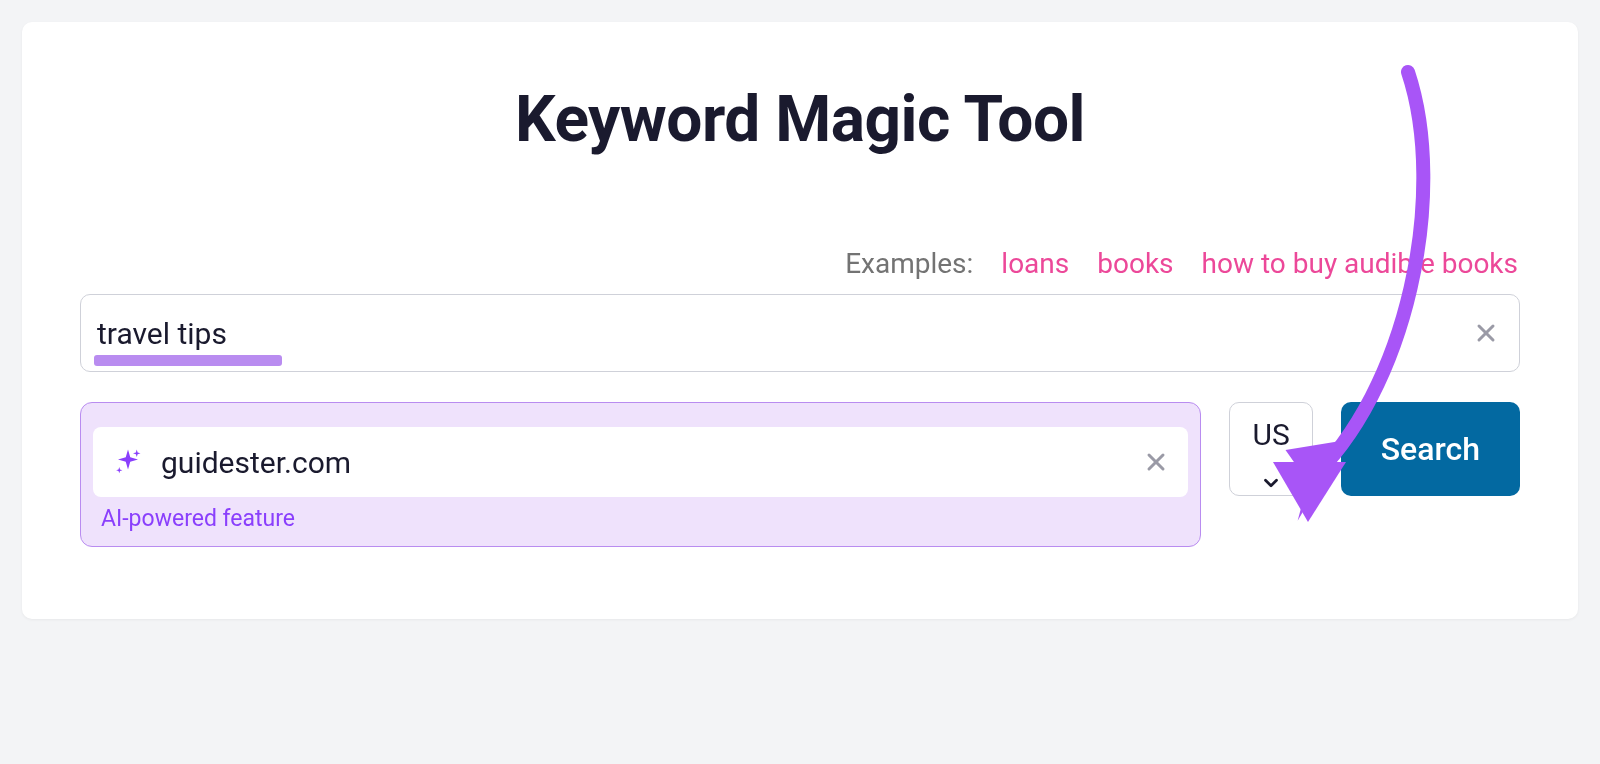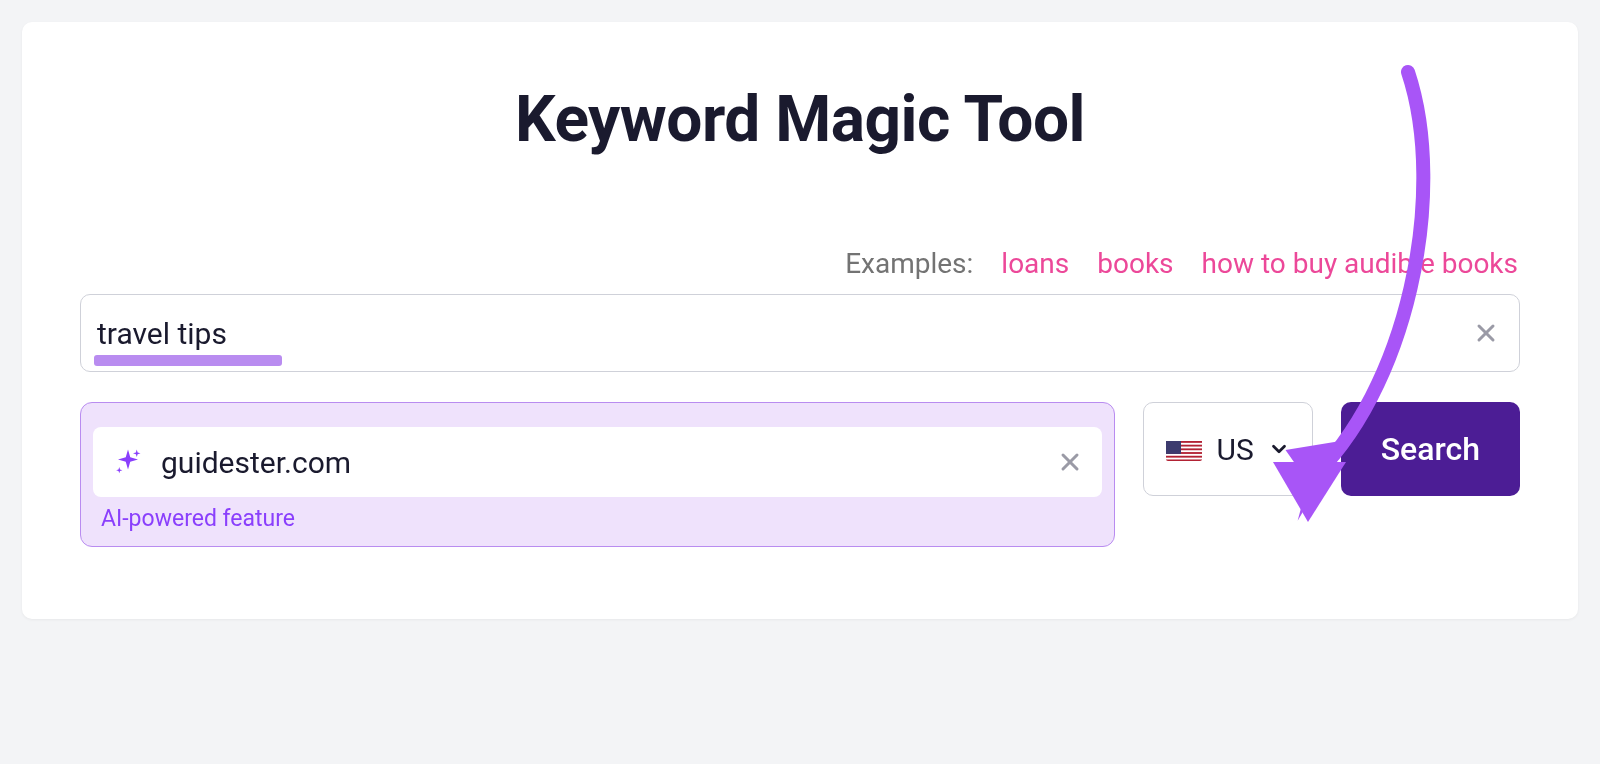--- a/index.html
+++ b/index.html
@@ -131,32 +131,33 @@
       border: 1.5px solid #cfd1d9;
       border-radius: 10px;
       background: #fff;
       display: flex;
       align-items: center;
       gap: 14px;
       padding: 0 22px;
       font-size: 30px;
       color: #1a1a2e;
       cursor: pointer;
+      flex-direction: column;
     }
     .flag {
       width: 36px;
       height: 24px;
       display: inline-block;
       position: relative;
       overflow: hidden;
       border-radius: 2px;
     }
     .search-btn {
       height: 94px;
-      background: #4c1d95;
+      background: #0369a1;
       color: #fff;
       border: none;
       border-radius: 10px;
       font-size: 32px;
       font-weight: 500;
       padding: 0 40px;
       cursor: pointer;
       font-family: inherit;
     }
     .arrow-annotation {

